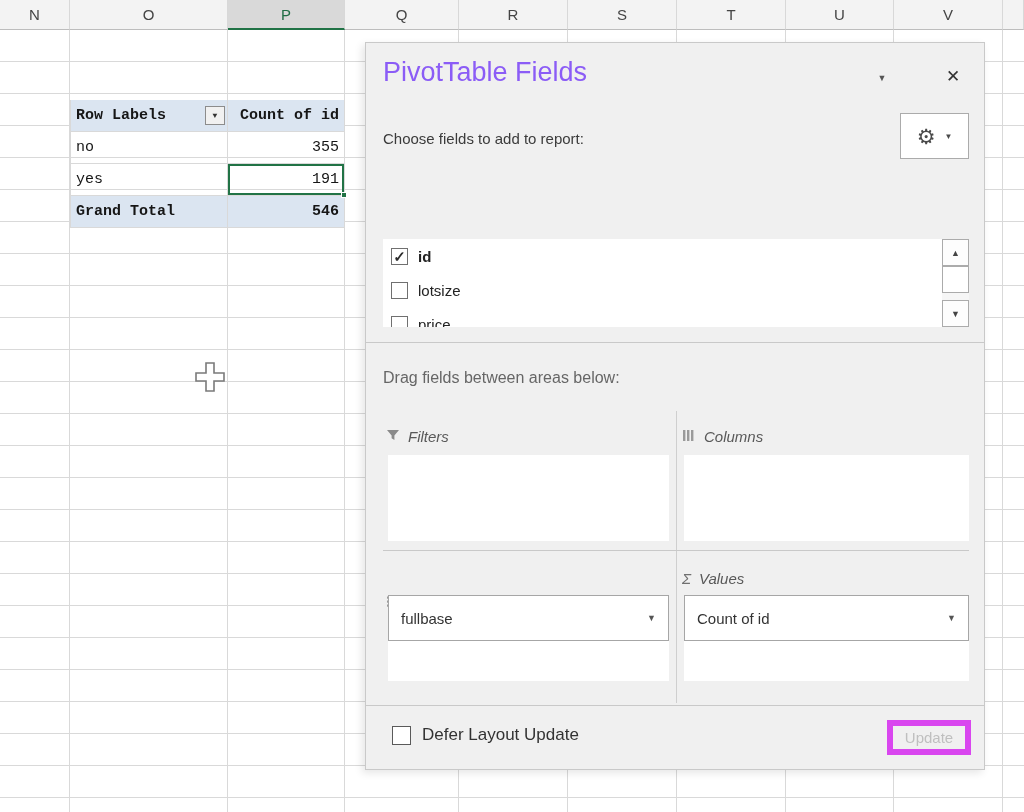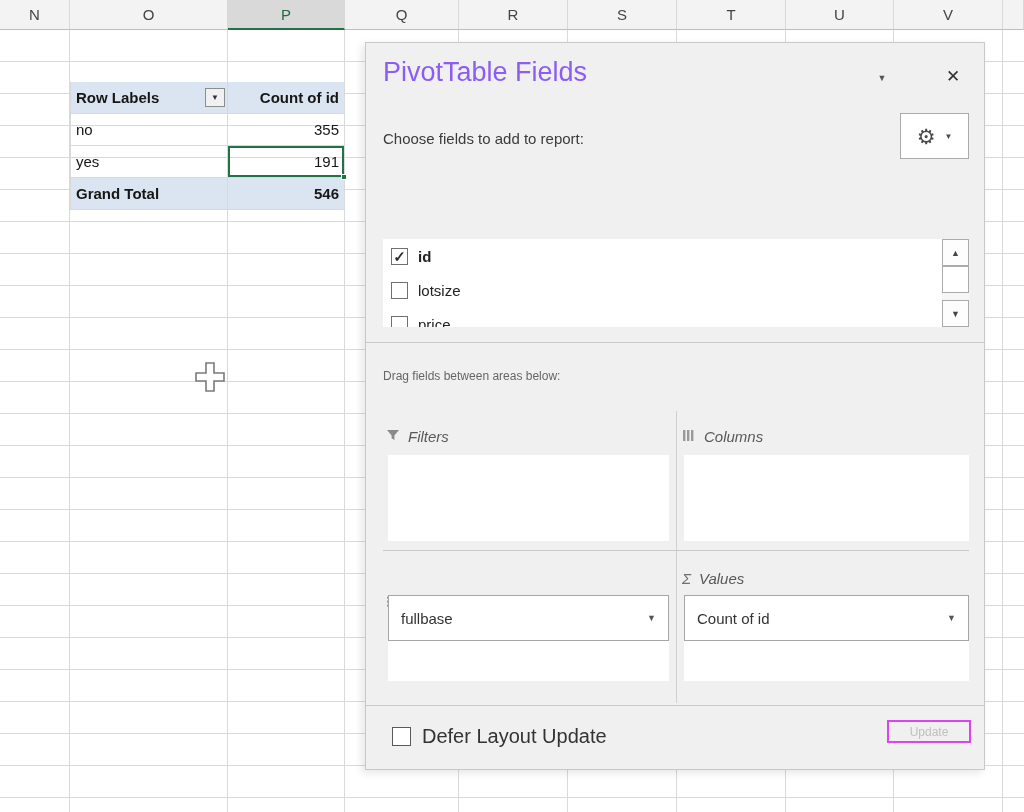--- a/index.html
+++ b/index.html
@@ -10,21 +10,21 @@
   
   #colheaders { position:absolute; top:0; left:0; width:1024px; height:30px; display:flex; background:#f3f3f3; }
   .ch { height:30px; display:flex; align-items:center; justify-content:center;
         font-size:15px; color:#444; border-right:1px solid #d8d8d8; border-bottom:1px solid #bdbdbd; }
   .ch.sel { background:#d9d9d9; color:#1e6c43; border-bottom:2px solid #217346; }
   #gridbody { position:absolute; top:30px; left:0; right:0; bottom:0;
               background:repeating-linear-gradient(to bottom,#ffffff 0px,#ffffff 31px,#d9d9d9 31px,#d9d9d9 32px); }
   .vline { position:absolute; top:0; bottom:0; width:1px; background:#d9d9d9; }
 
   
-  #pivot { position:absolute; left:70px; top:52px; width:275px; font-size:15px; color:#161616; }
+  #pivot { position:absolute; left:70px; top:70px; width:275px; font-size:15px; color:#161616;font-family:Liberation Mono, monospace; }
   .pt-row { display:flex; height:32px; }
   .pt-c { display:flex; align-items:center; border-right:1px solid #d9d9d9; border-bottom:1px solid #d9d9d9; }
   .pt-c1 { width:158px; padding-left:5px; border-left:1px solid #d9d9d9; }
   .pt-c2 { width:117px; justify-content:flex-end; padding-right:5px; }
   .pt-hdr .pt-c, .pt-total .pt-c { background:#dbe5f1; font-weight:bold; }
   .pt-filter { margin-left:auto; margin-right:2px; width:20px; height:19px; background:#f1f1f1;
                border:1px solid #8c8c8c; display:flex; align-items:center; justify-content:center;
                font-size:8px; color:#333; }
   .sel-cell { position:relative; }
   .sel-cell::after { content:""; position:absolute; inset:0; border:2px solid #217346; pointer-events:none; }
@@ -61,34 +61,34 @@
            position:relative; display:flex; align-items:center; justify-content:center; }
   .f-box .mark { font-size:15px; font-weight:bold; color:#2b2b2b; line-height:1; }
   .f-label { font-size:15px; color:#222; }
   .f-label.bold { font-weight:bold; }
   .sbar { position:absolute; right:0; top:0; width:27px; height:88px; background:#f6f6f6; }
   .sb-btn { position:absolute; left:0; width:27px; height:27px; background:#fdfdfd; border:1px solid #ababab;
             display:flex; align-items:center; justify-content:center; font-size:9px; color:#444; }
   .sb-thumb { position:absolute; left:0; top:27px; width:27px; height:27px; background:#fff; border:1px solid #ababab; }
 
   .p-sep { height:1px; background:#c9c9c9; }
-  .p-drag { left:17px; top:326px; font-size:12px; color:#666; }
+  .p-drag { left:17px; top:326px; font-size:16px; color:#666; }
   .p-vdiv { left:310px; top:368px; width:1px; height:292px; background:#cfcfcf; }
 
   .area-hdr { display:flex; gap:8px; font-size:15px; color:#595959;font-style:italic; }
   .area-box { background:#fff; }
   .p-select { height:46px; border:1px solid #a6a6a6; background:#fff; display:flex; align-items:center;
               padding:0 12px; font-size:15px; color:#333; }
   .p-select .dd { margin-left:auto; font-size:9px; color:#555; }
 
   .p-defer { left:26px; top:682px; display:flex; align-items:center; }
   .d-box { width:19px; height:19px; background:#fff; border:1px solid #5a5a5a; margin-right:11px; }
-  .d-label { font-size:20px; color:#333; }
-  .p-update { left:521px; top:677px; width:84px; height:23px; border:2px solid #d946ef; background:#f0f0f0;
-              display:flex; align-items:center; justify-content:center; font-size:12px; color:#bfbfbf; }
+  .d-label { font-size:17px; color:#333; }
+  .p-update { left:521px; top:677px; width:84px; height:35px; border:6px solid #d946ef; background:#f0f0f0;
+              display:flex; align-items:center; justify-content:center; font-size:15px; color:#bfbfbf; }
 </style>
 </head>
 <body>
 
 <div id="app">
 
   <div id="colheaders">
     <div class="ch" style="width:70px">N</div>
     <div class="ch" style="width:158px">O</div>
     <div class="ch sel" style="width:117px">P</div>

